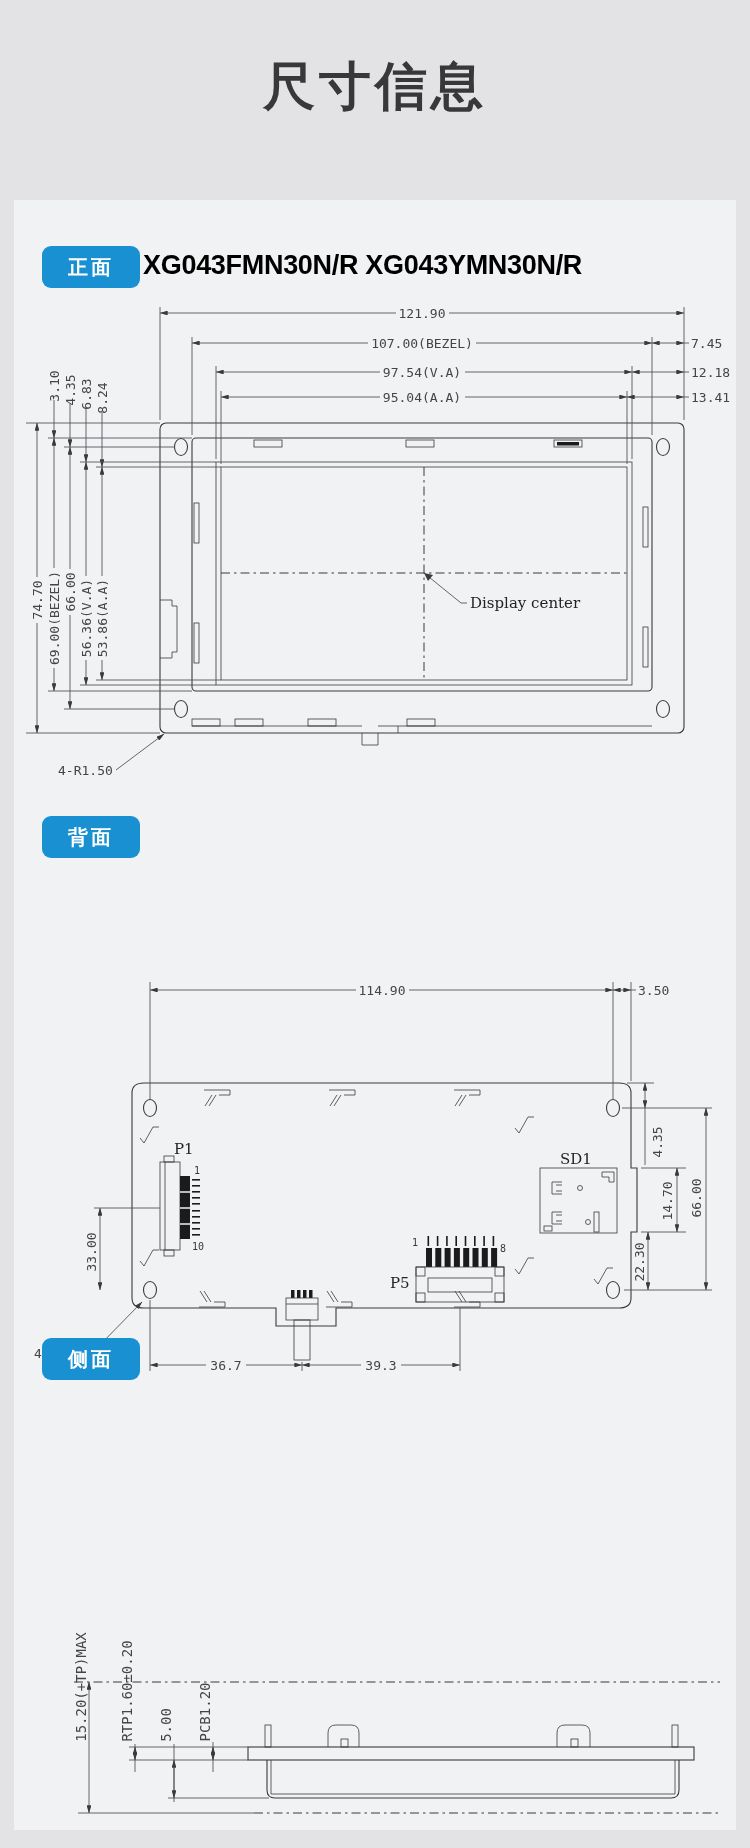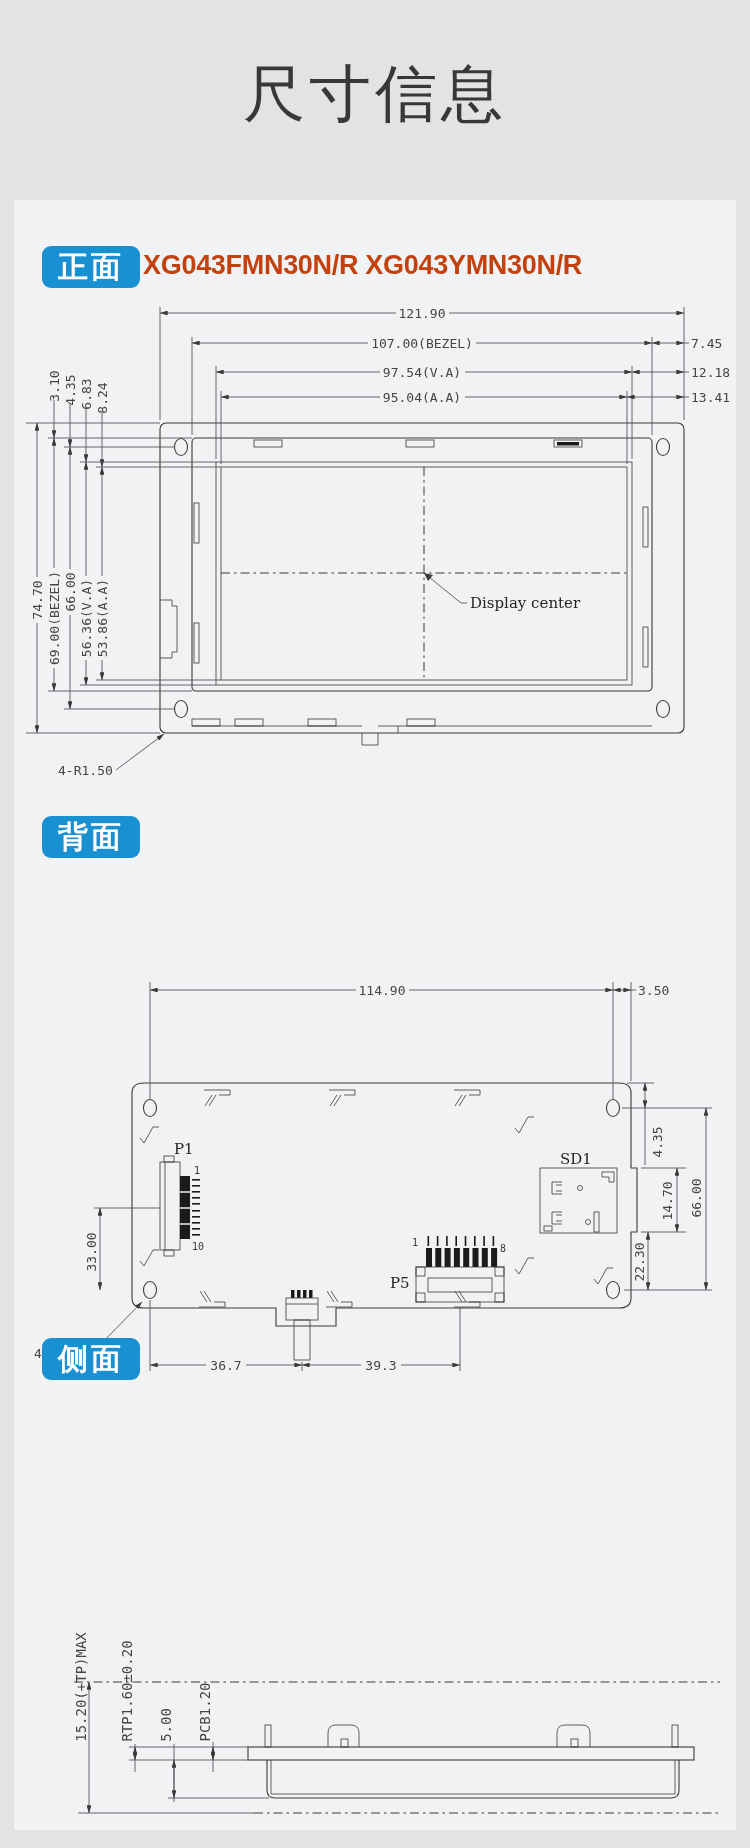--- a/index.html
+++ b/index.html
@@ -1,26 +1,26 @@
 <!DOCTYPE html>
 <html><head>
 <meta charset="utf-8">
 <style>
   html,body{margin:0;padding:0;}
   body{width:750px;height:1848px;position:relative;background:#e3e3e5;
        font-family:"Liberation Sans",sans-serif;overflow:hidden;}
   .page-title{position:absolute;top:52px;left:0;width:750px;text-align:center;
-       font-size:62px;font-weight:400;color:#38383a;letter-spacing:4px;}
+       font-size:52px;font-weight:700;color:#38383a;letter-spacing:4px;}
   .panel{position:absolute;left:14px;top:200px;width:722px;height:1630px;
        background:#f1f2f4;}
   .badge{position:absolute;left:42px;width:98px;height:42px;border-radius:9px;
-       background:#1890d2;color:#ffffff;font-size:30px;font-weight:600;
+       background:#1890d2;color:#ffffff;font-size:20px;font-weight:600;
        display:flex;align-items:center;justify-content:center;letter-spacing:3px;}
   .model-title{position:absolute;left:143px;top:250px;font-size:27px;font-weight:bold;
-       color:#c2410c;letter-spacing:-0.3px;white-space:nowrap;}
+       color:#000000;letter-spacing:-0.3px;white-space:nowrap;}
   svg{position:absolute;left:14px;}
   svg .dln{stroke:#55555a;stroke-width:0.9;fill:none;}
   svg .drw{stroke:#3a3a3c;stroke-width:1.1;fill:none;}
   svg .thin{stroke:#3a3a3c;stroke-width:0.8;fill:none;}
   svg .blk{fill:#1b1b1d;stroke:none;}
   svg .dimtxt{font-family:"DejaVu Sans Mono",monospace;font-size:13px;fill:#454547;}
   svg .dimtxt14{font-family:"DejaVu Sans Mono",monospace;font-size:14px;fill:#454547;}
   svg .sertxt{font-family:"DejaVu Serif",serif;font-size:15px;fill:#232325;}
   svg .stxt{font-family:"DejaVu Sans Mono",monospace;font-size:10px;fill:#38383a;}
   svg .bgr{fill:#f1f2f4;stroke:none;}

